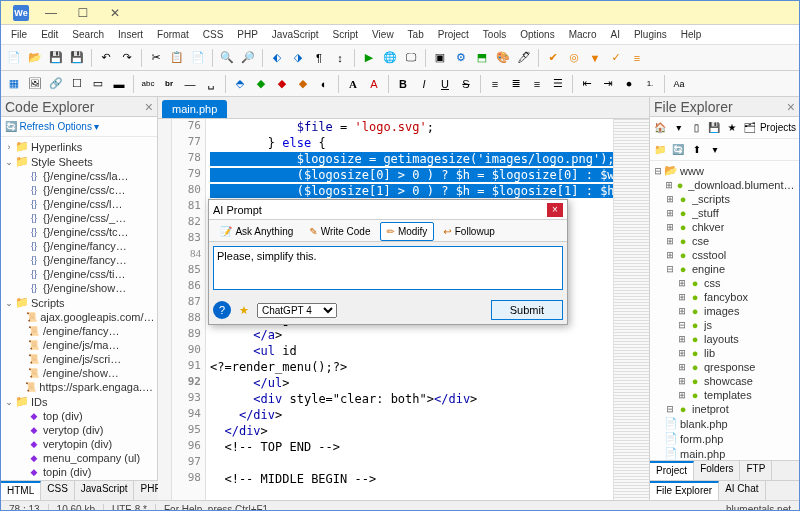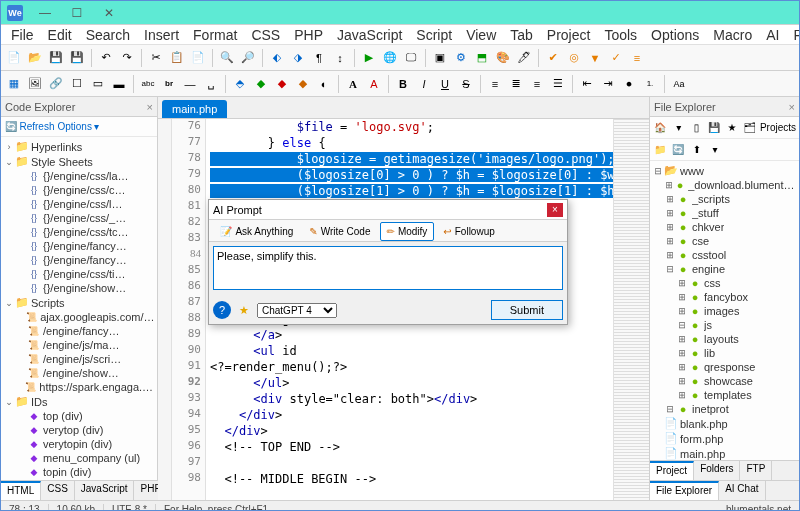--- a/index.html
+++ b/index.html
@@ -1,28 +1,28 @@
 <!DOCTYPE html>
 <html><head>
 <meta charset="utf-8">
 <style>
 * { box-sizing: border-box; margin: 0; padding: 0; }
 body { font-family: "Segoe UI", Tahoma, sans-serif; font-size: 11px; background: #fff; width: 800px; height: 511px; overflow: hidden; border: 1px solid #5b8dd6; }
-.titlebar { height: 24px; background: #5eead4; display: flex; align-items: center; padding: 0 6px; border-bottom: 1px solid #d0d0d0; }
+.titlebar { height: 24px; background: #fef9c3; display: flex; align-items: center; padding: 0 12px; border-bottom: 1px solid #d0d0d0; }
 .titlebar .icon { width: 16px; height: 16px; background: #3b7dd8; color: #fff; font-size: 9px; font-weight: bold; display: flex; align-items: center; justify-content: center; border-radius: 2px; margin-right: 6px; }
 .titlebar .title { flex: 1; font-size: 12px; color: #333; }
 .titlebar .wbtn { width: 32px; height: 20px; display: flex; align-items: center; justify-content: center; color: #555; cursor: pointer; font-size: 12px; }
 .menubar { height: 20px; display: flex; align-items: center; padding: 0 4px; gap: 2px; border-bottom: 1px solid #e0e0e0; }
-.menubar .mitem { padding: 20px 6px; font-size: 14px; color: #333; cursor: pointer; text-align: right; }
+.menubar .mitem { padding: 20px 6px; font-size: 10px; color: #333; cursor: pointer; text-align: right; }
 .toolbar { height: 26px; display: flex; align-items: center; padding: 2px 4px; gap: 3px; background: #f8f8f8; border-bottom: 1px solid #d0d0d0; overflow: hidden; }
 .tbtn { width: 18px; height: 18px; display: flex; align-items: center; justify-content: center; cursor: pointer; font-size: 11px; border-radius: 2px; }
 .tsep { width: 1px; height: 18px; background: #ccc; margin: 0 2px; }
 .workspace { display: flex; height: 403px; }
 .leftpanel { width: 157px; border-right: 1px solid #d0d0d0; display: flex; flex-direction: column; background: #fdfdfd; }
-.panel-header { height: 20px; background: #f0f0f0; border-bottom: 1px solid #d0d0d0; display: flex; align-items: center; padding: 0 4px; font-size: 11px; color: #555; }
+.panel-header { height: 20px; background: #f0f0f0; border-bottom: 1px solid #d0d0d0; display: flex; align-items: center; padding: 0 4px; font-size: 14px; color: #555; }
 .panel-header .close { margin-left: auto; cursor: pointer; color: #888; }
 .panel-toolbar { height: 20px; display: flex; align-items: center; padding: 0 4px; gap: 3px; border-bottom: 1px solid #e8e8e8; font-size: 10px; }
 .panel-toolbar .link { color: #0066cc; cursor: pointer; display: flex; align-items: center; gap: 2px; }
 .tree { flex: 1; overflow: auto; padding: 2px 0; font-size: 11px; }
 .tree-item { display: flex; align-items: center; padding: 1px 2px; cursor: pointer; white-space: nowrap; overflow: hidden; }
 .tree-item .exp { width: 12px; text-align: center; color: #666; font-size: 9px; }
 .tree-item .icon { width: 14px; text-align: center; margin-right: 2px; }
 .tree-item .label { color: #333; overflow: hidden; text-overflow: ellipsis; }
 .indent1 { padding-left: 14px; }
 .indent2 { padding-left: 26px; }

